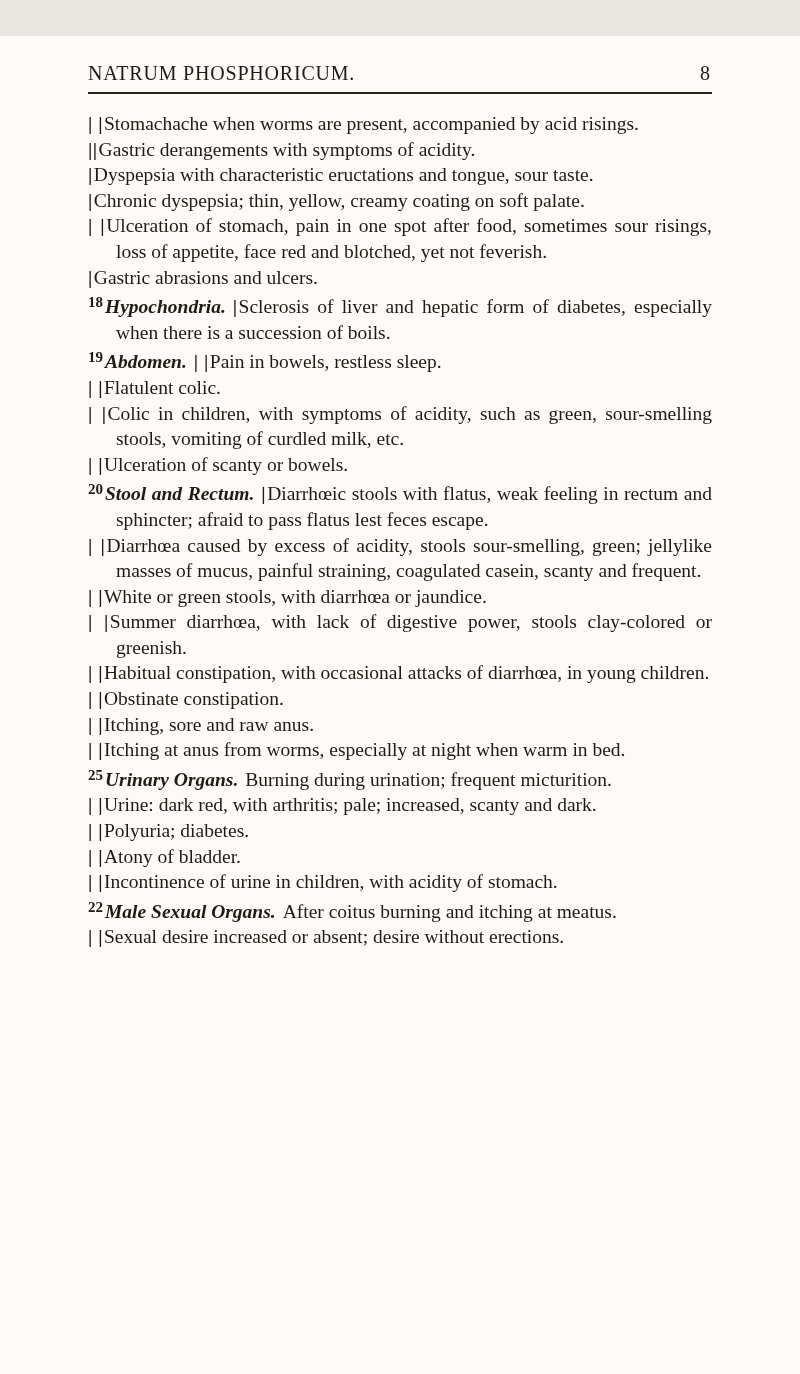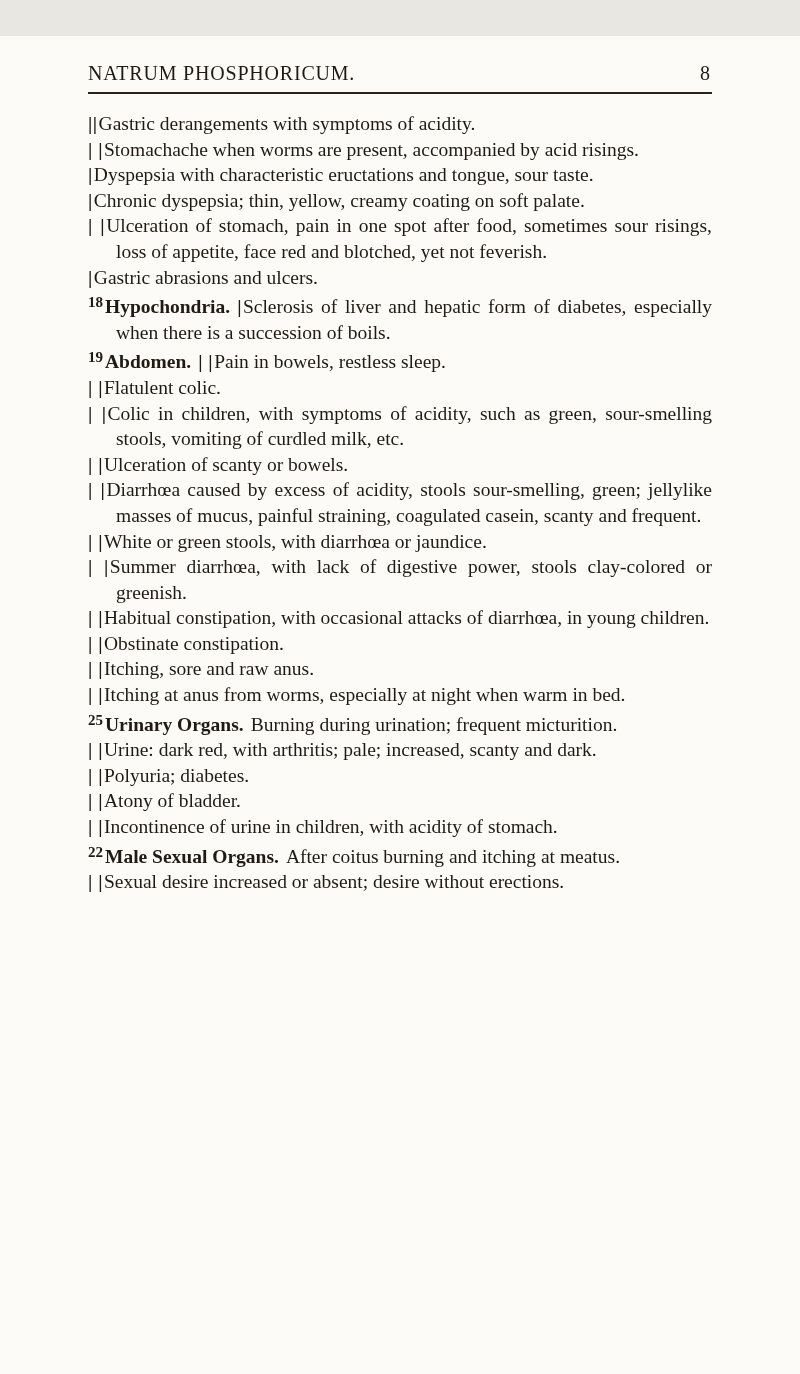--- a/index.html
+++ b/index.html
@@ -45,48 +45,50 @@
   }
   .sup {
     font-weight: bold;
     font-size: 15px;
     vertical-align: 6px;
     margin-right: 2px;
   }
   .heading {
     font-weight: bold;
     margin-right: 7px;
+    font-style: italic;
   }
   .grade {
     font-weight: bold;
     letter-spacing: 0.5px;
     margin-right: 1px;
   }
 </style>
 </head>
 <body>
 
 <div class="page">
   <div class="running-head">
     <span class="head-title">NATRUM PHOSPHORICUM.</span>
     <span class="head-page">8</span>
   </div>
   <div class="head-rule"></div>
   <div class="page-body">
+      <p class="para"><span class="grade">| |</span><span class="text">Stomachache when worms are present, accompanied by acid risings.</span></p>
       <p class="para"><span class="grade">||</span><span class="text">Gastric derangements with symptoms of acidity.</span></p>
-      <p class="para"><span class="grade">| |</span><span class="text">Stomachache when worms are present, accompanied by acid risings.</span></p>
       <p class="para"><span class="grade">|</span><span class="text">Dyspepsia with characteristic eructations and tongue, sour taste.</span></p>
       <p class="para"><span class="grade">|</span><span class="text">Chronic dyspepsia; thin, yellow, creamy coating on soft palate.</span></p>
       <p class="para"><span class="grade">| |</span><span class="text">Ulceration of stomach, pain in one spot after food, sometimes sour risings, loss of appetite, face red and blotched, yet not feverish.</span></p>
       <p class="para"><span class="grade">|</span><span class="text">Gastric abrasions and ulcers.</span></p>
       <p class="para"><span class="sup">18</span><span class="heading">Hypochondria.</span><span class="grade">|</span><span class="text">Sclerosis of liver and hepatic form of diabetes, especially when there is a succession of boils.</span></p>
       <p class="para"><span class="sup">19</span><span class="heading">Abdomen.</span><span class="grade">| |</span><span class="text">Pain in bowels, restless sleep.</span></p>
       <p class="para"><span class="grade">| |</span><span class="text">Flatulent colic.</span></p>
       <p class="para"><span class="grade">| |</span><span class="text">Colic in children, with symptoms of acidity, such as green, sour-smelling stools, vomiting of curdled milk, etc.</span></p>
       <p class="para"><span class="grade">| |</span><span class="text">Ulceration of scanty or bowels.</span></p>
+      <p class="para"><span class="sup">20</span><span class="heading">Stool and Rectum.</span><span class="grade">|</span><span class="text">Diarrhœic stools with flatus, weak feeling in rectum and sphincter; afraid to pass flatus lest feces escape.</span></p>
       <p class="para"><span class="grade">| |</span><span class="text">Diarrhœa caused by excess of acidity, stools sour-smelling, green; jellylike masses of mucus, painful straining, coagulated casein, scanty and frequent.</span></p>
       <p class="para"><span class="grade">| |</span><span class="text">White or green stools, with diarrhœa or jaundice.</span></p>
       <p class="para"><span class="grade">| |</span><span class="text">Summer diarrhœa, with lack of digestive power, stools clay-colored or greenish.</span></p>
       <p class="para"><span class="grade">| |</span><span class="text">Habitual constipation, with occasional attacks of diarrhœa, in young children.</span></p>
       <p class="para"><span class="grade">| |</span><span class="text">Obstinate constipation.</span></p>
       <p class="para"><span class="grade">| |</span><span class="text">Itching, sore and raw anus.</span></p>
       <p class="para"><span class="grade">| |</span><span class="text">Itching at anus from worms, especially at night when warm in bed.</span></p>
       <p class="para"><span class="sup">25</span><span class="heading">Urinary Organs.</span><span class="text">Burning during urination; frequent micturition.</span></p>
       <p class="para"><span class="grade">| |</span><span class="text">Urine: dark red, with arthritis; pale; increased, scanty and dark.</span></p>
       <p class="para"><span class="grade">| |</span><span class="text">Polyuria; diabetes.</span></p>

